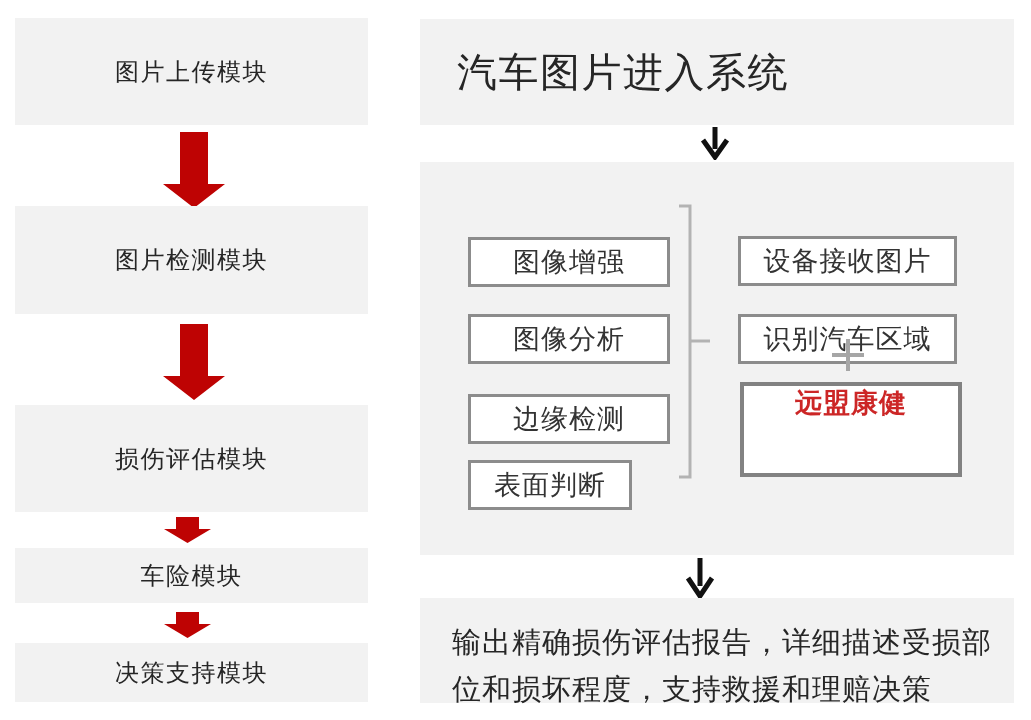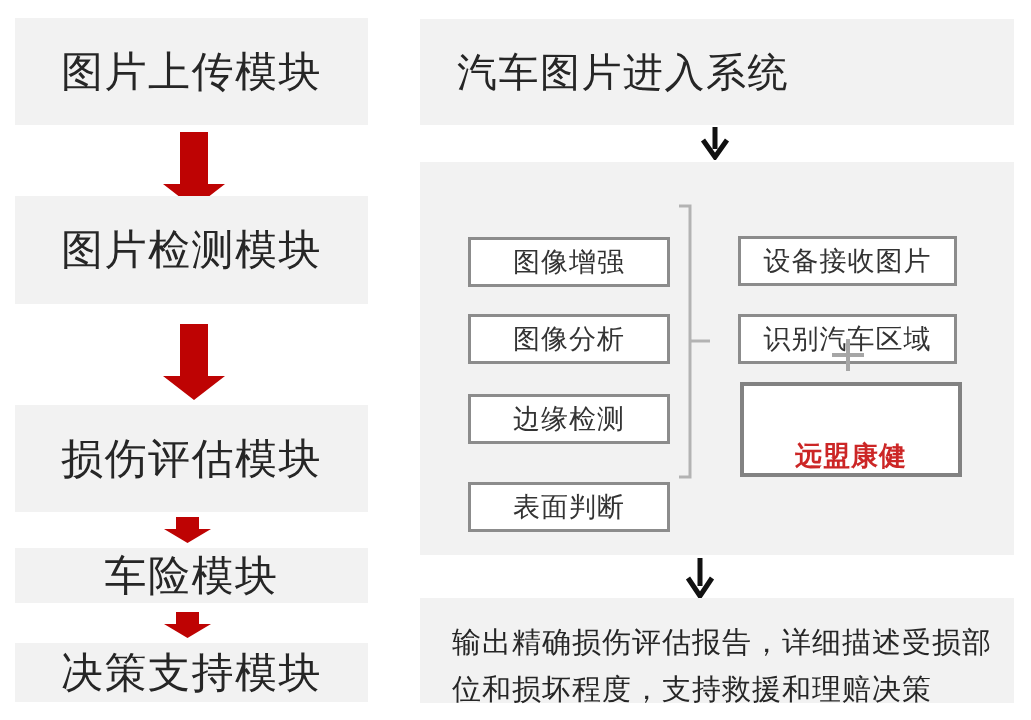--- a/index.html
+++ b/index.html
@@ -15,53 +15,53 @@
   }
   html,body{margin:0;padding:0;background:#ffffff;}
   .canvas{
     position:relative;width:1031px;height:720px;background:#ffffff;
     font-family:"Liberation Sans","DejaVu Sans",sans-serif;
     overflow:hidden;
   }
   .module{
     position:absolute;left:15px;width:353px;background:var(--box-bg);
     display:flex;align-items:center;justify-content:center;
-    font-size:42px;font-weight:500;color:var(--text);letter-spacing:1.5px;
+    font-size:24px;font-weight:500;color:var(--text);letter-spacing:1.5px;
   }
   .gbox{position:absolute;left:420px;width:594px;background:var(--box-bg);box-sizing:border-box;}
   .input-box{display:flex;align-items:center;padding-left:37px;font-size:40px;font-weight:500;color:var(--text);letter-spacing:1.5px;}
   .wbox{
     position:absolute;height:50px;background:#ffffff;border:3px solid var(--inner-box-border);
     box-sizing:border-box;display:flex;align-items:center;justify-content:center;
     font-size:27px;font-weight:500;color:var(--inner-text);letter-spacing:1px;margin-top:32px;
   }
   .redbox{
     position:absolute;background:#ffffff;border:4px solid #828282;box-sizing:border-box;
-    display:flex;flex-direction:column;align-items:center;justify-content:flex-end;
+    display:flex;flex-direction:column;align-items:center;justify-content:flex-start;
     font-size:27px;font-weight:600;color:var(--red-text);letter-spacing:1px;line-height:34px;
   }
   .output-box{padding:21px 0 0 32px;box-sizing:border-box;font-size:29px;font-weight:500;color:var(--text);letter-spacing:1px;line-height:47px;}
   svg{position:absolute;display:block;}
 </style>
 </head>
 <body>
 
 <div class="canvas">
 
   <div>
 
     <div class="module" style="top:18px;height:107px">
       <span>图片上传模块</span>
     </div>
 
     <svg style="left:163px;top:132px" width="62" height="76" viewBox="0 0 62 76">
       <polygon points="17,0 45,0 45,52 62,52 31,76 0,52 17,52" style="fill:var(--red-arrow)"></polygon>
     </svg>
 
-    <div class="module" style="top:196px;height:108px">
+    <div class="module" style="top:206px;height:108px">
       <span>图片检测模块</span>
     </div>
 
     <svg style="left:163px;top:324px" width="62" height="76" viewBox="0 0 62 76">
       <polygon points="17,0 45,0 45,52 62,52 31,76 0,52 17,52" style="fill:var(--red-arrow)"></polygon>
     </svg>
 
     <div class="module" style="top:405px;height:107px">
       <span>损伤评估模块</span>
     </div>
@@ -99,21 +99,21 @@
 
       <div class="wbox" style="left:48px;top:43px;width:202px">
         <span>图像增强</span>
       </div>
       <div class="wbox" style="left:48px;top:120px;width:202px">
         <span>图像分析</span>
       </div>
       <div class="wbox" style="left:48px;top:200px;width:202px">
         <span>边缘检测</span>
       </div>
-      <div class="wbox" style="left:48px;top:288px;width:202px">
+      <div class="wbox" style="left:48px;top:266px;width:164px">
         <span>表面判断</span>
       </div>
 
       <svg style="left:255px;top:40px" width="42" height="282" viewBox="0 0 42 282">
         <path d="M4 4 H15 V275 H4 M15 139 H35" style="stroke:var(--bracket-gray)" stroke-width="3" fill="none"></path>
       </svg>
 
       <div class="wbox" style="left:318px;top:42px;width:219px">
         <span>设备接收图片</span>
       </div>

